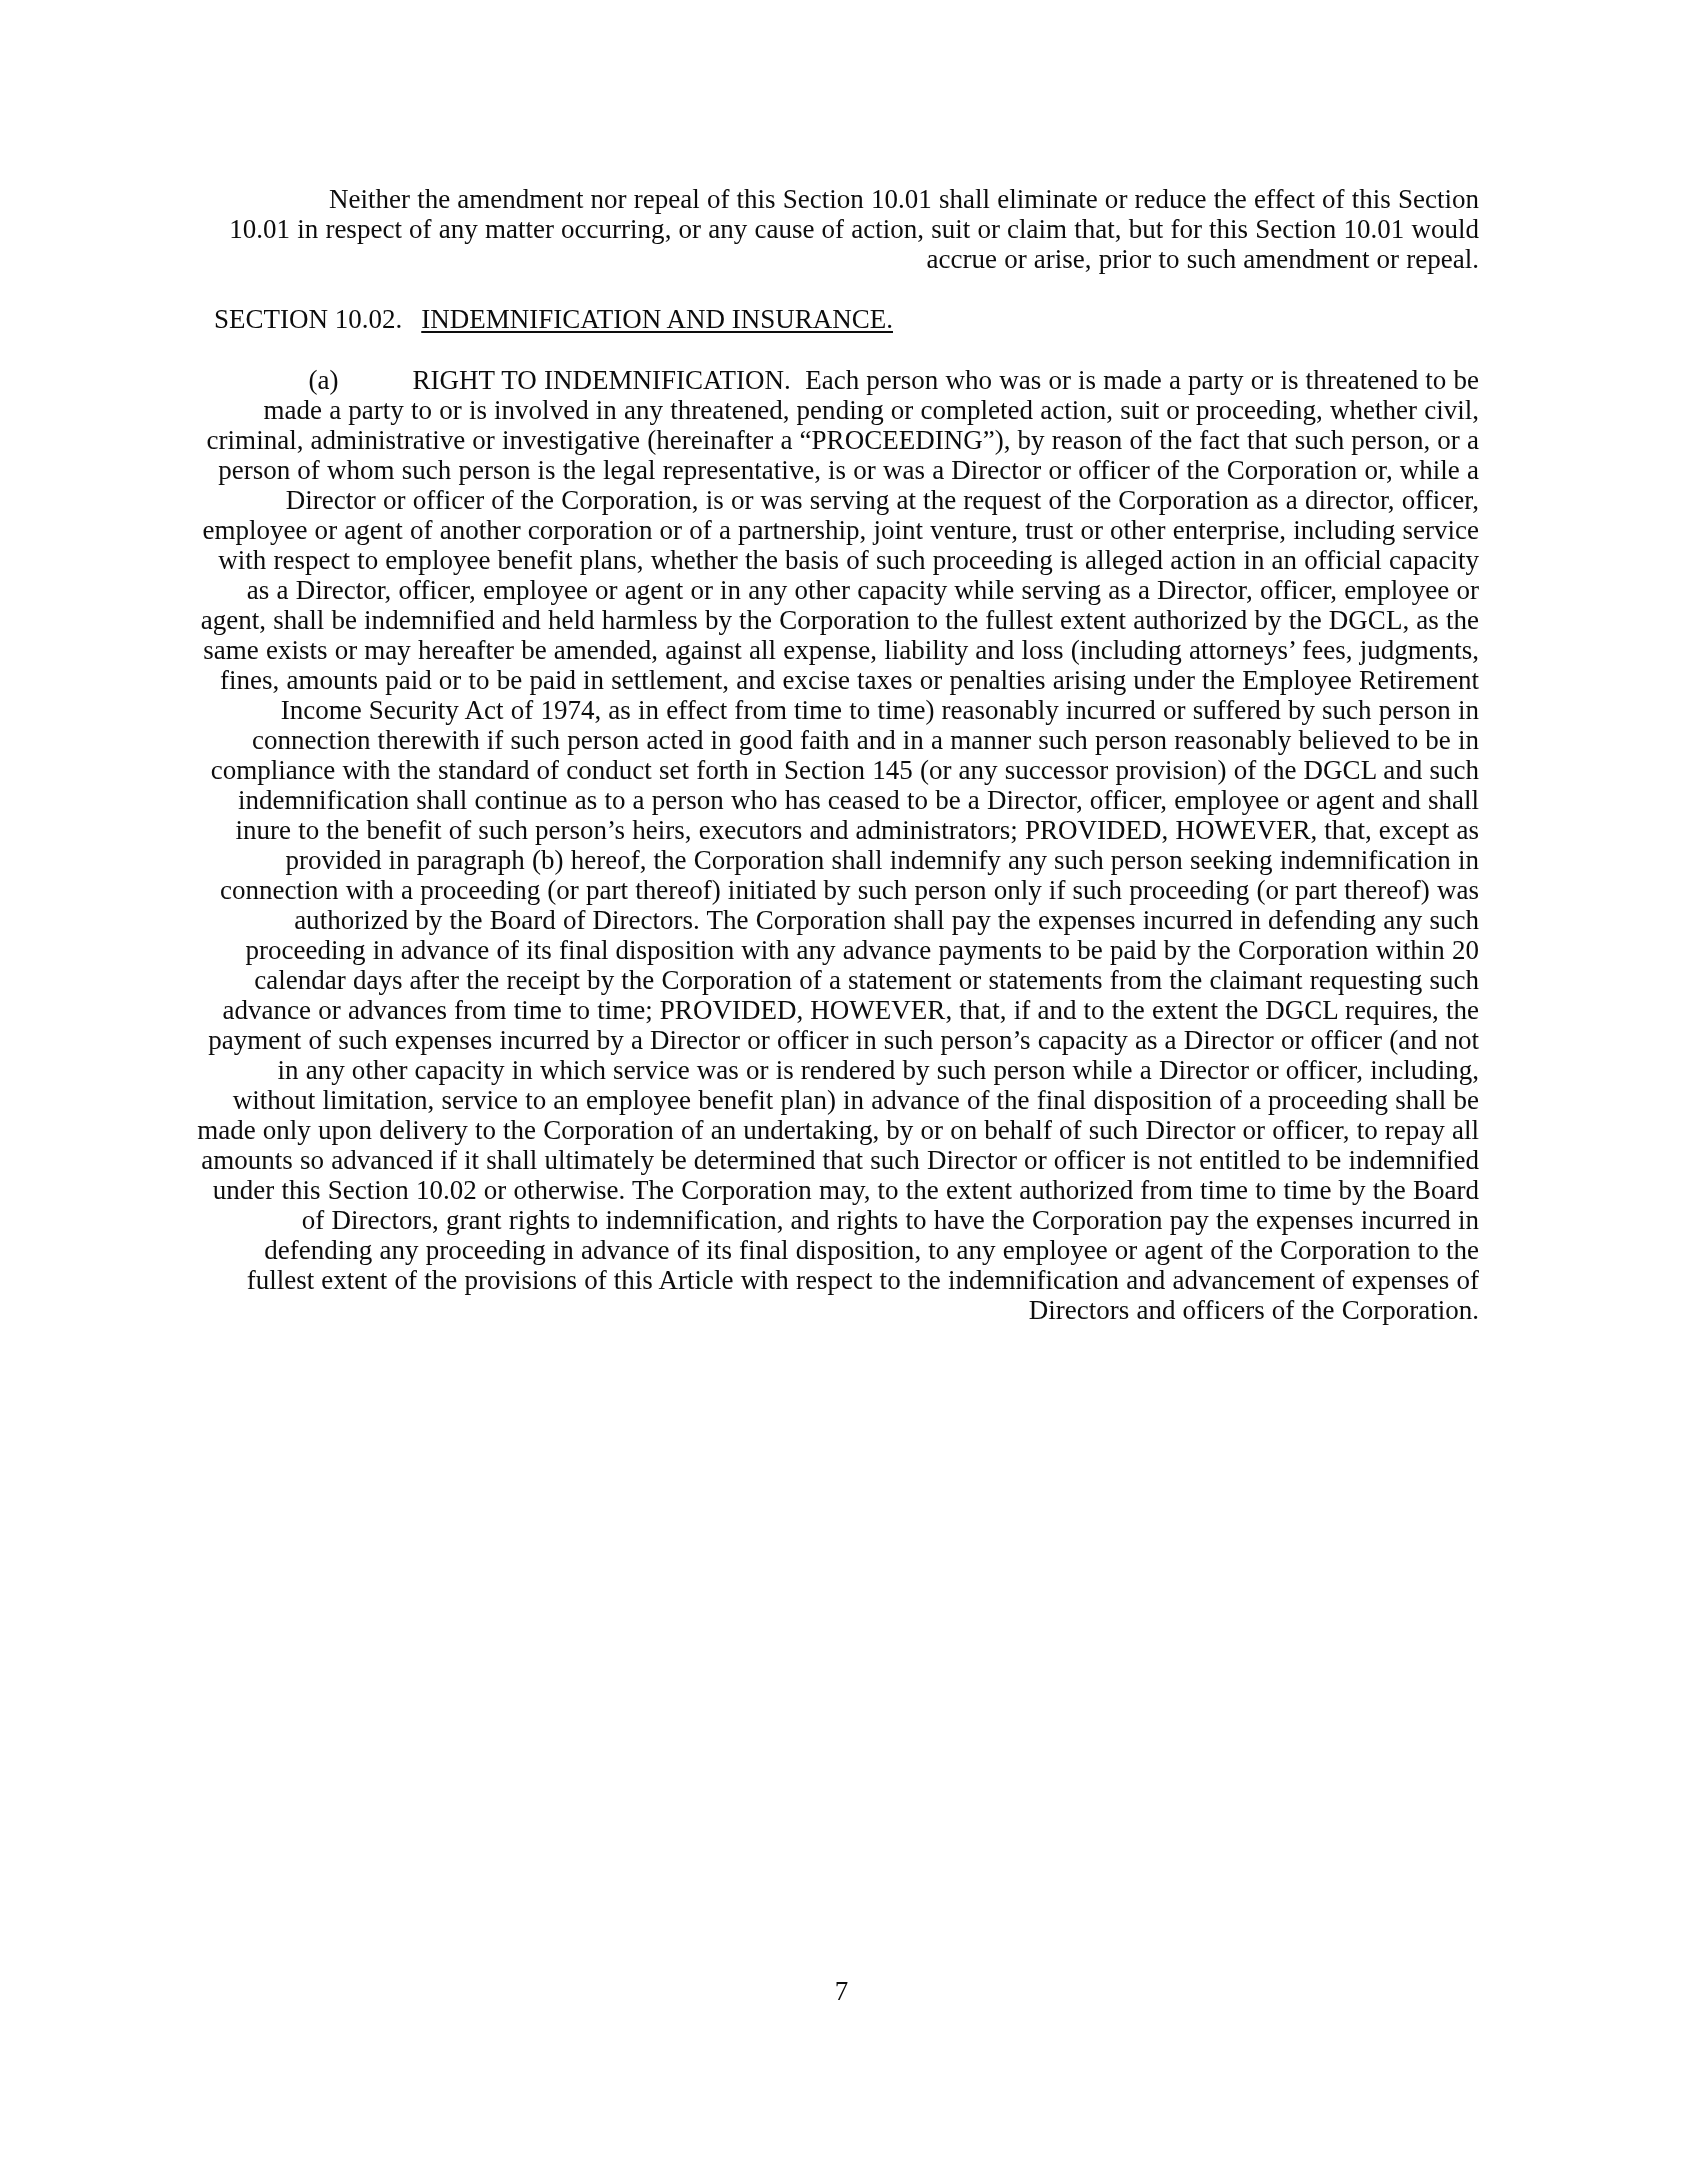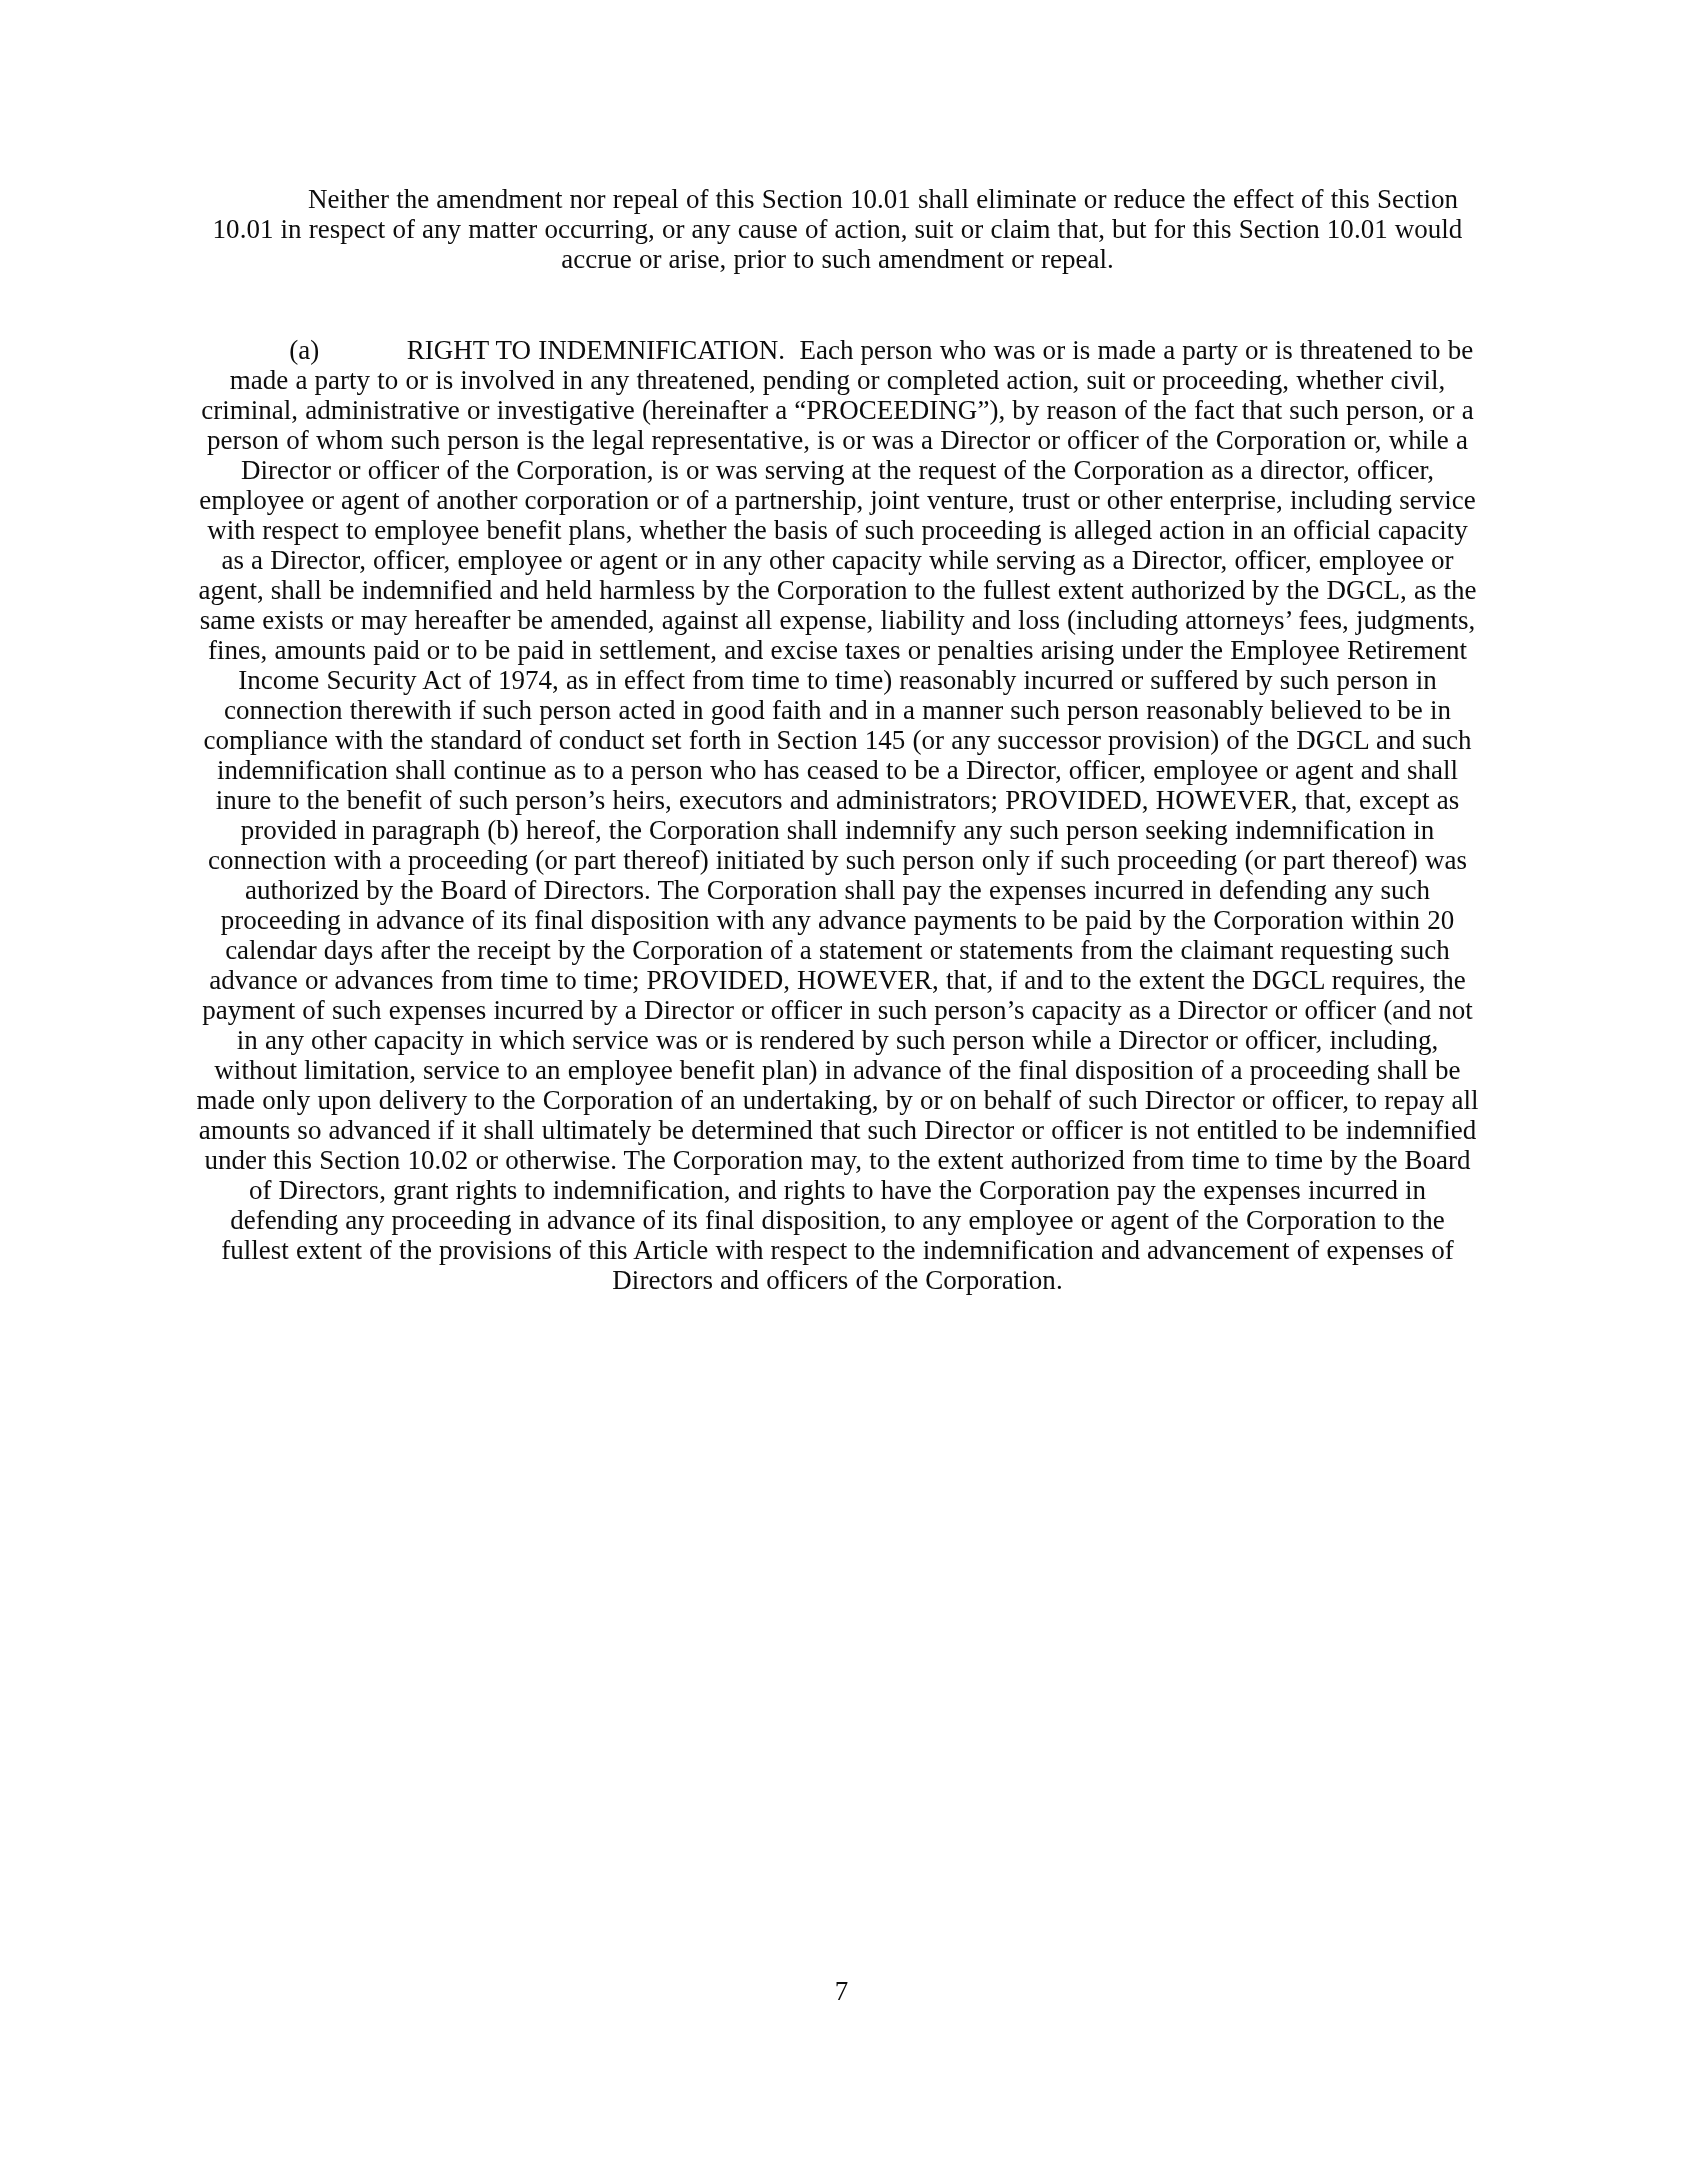--- a/index.html
+++ b/index.html
@@ -29,21 +29,21 @@
     position: absolute;
     left: 196px;
     top: 184px;
     width: 1283px;
   }
 
   p.para {
     margin: 0;
     font-size: 27px;
     line-height: 30px;
-    text-align: center;
+    text-align: right;
     letter-spacing: 0.01px;
     word-spacing: 0.4px;
     text-indent: 0;
     -webkit-font-smoothing: none;
   }
 
   p.body-para {
     text-indent: 91px;
   }
 
@@ -90,20 +90,23 @@
 <body>
 
 <div class="page">
 
   <div class="content">
 
     <p class="para body-para">Neither the amendment nor repeal of this Section 10.01 shall eliminate or reduce the effect of this Section 10.01 in respect of any matter occurring, or any cause of action, suit or claim that, but for this Section 10.01 would accrue or arise, prior to such amendment or repeal.</p>
 
     <div class="gap-small"></div>
 
+    <p class="heading-line">
+      <span class="heading-label">SECTION 10.02.</span><span class="heading-underline">INDEMNIFICATION AND INSURANCE.</span>
+    </p>
 
     <div class="gap-med"></div>
 
     <p class="para"><span class="sub-gap"></span><span class="sub-label">(a)</span><span class="sub-gap"></span><span>RIGHT TO INDEMNIFICATION.</span>&nbsp; <span>Each person who was or is made a party or is threatened to be made a party to or is involved in any threatened, pending or completed action, suit or proceeding, whether civil, criminal, administrative or investigative (hereinafter a “PROCEEDING”), by reason of the fact that such person, or a person of whom such person is the legal representative, is or was a Director or officer of the Corporation or, while a Director or officer of the Corporation, is or was serving at the request of the Corporation as a director, officer, employee or agent of another corporation or of a partnership, joint venture, trust or other enterprise, including service with respect to employee benefit plans, whether the basis of such proceeding is alleged action in an official capacity as a Director, officer, employee or agent or in any other capacity while serving as a Director, officer, employee or agent, shall be indemnified and held harmless by the Corporation to the fullest extent authorized by the DGCL, as the same exists or may hereafter be amended, against all expense, liability and loss (including attorneys’ fees, judgments, fines, amounts paid or to be paid in settlement, and excise taxes or penalties arising under the Employee Retirement Income Security Act of 1974, as in effect from time to time) reasonably incurred or suffered by such person in connection therewith if such person acted in good faith and in a manner such person reasonably believed to be in compliance with the standard of conduct set forth in Section 145 (or any successor provision) of the DGCL and such indemnification shall continue as to a person who has ceased to be a Director, officer, employee or agent and shall inure to the benefit of such person’s heirs, executors and administrators; PROVIDED, HOWEVER, that, except as provided in paragraph (b) hereof, the Corporation shall indemnify any such person seeking indemnification in connection with a proceeding (or part thereof) initiated by such person only if such proceeding (or part thereof) was authorized by the Board of Directors.  The Corporation shall pay the expenses incurred in defending any such proceeding in advance of its final disposition with any advance payments to be paid by the Corporation within 20 calendar days after the receipt by the Corporation of a statement or statements from the claimant requesting such advance or advances from time to time; PROVIDED, HOWEVER, that, if and to the extent the DGCL requires, the payment of such expenses incurred by a Director or officer in such person’s capacity as a Director or officer (and not in any other capacity in which service was or is rendered by such person while a Director or officer, including, without limitation, service to an employee benefit plan) in advance of the final disposition of a proceeding shall be made only upon delivery to the Corporation of an undertaking, by or on behalf of such Director or officer, to repay all amounts so advanced if it shall ultimately be determined that such Director or officer is not entitled to be indemnified under this Section 10.02 or otherwise.  The Corporation may, to the extent authorized from time to time by the Board of Directors, grant rights to indemnification, and rights to have the Corporation pay the expenses incurred in defending any proceeding in advance of its final disposition, to any employee or agent of the Corporation to the fullest extent of the provisions of this Article with respect to the indemnification and advancement of expenses of Directors and officers of the Corporation.</span></p>
 
   </div>
 
   <div class="page-number">7</div>
 
 </div>

